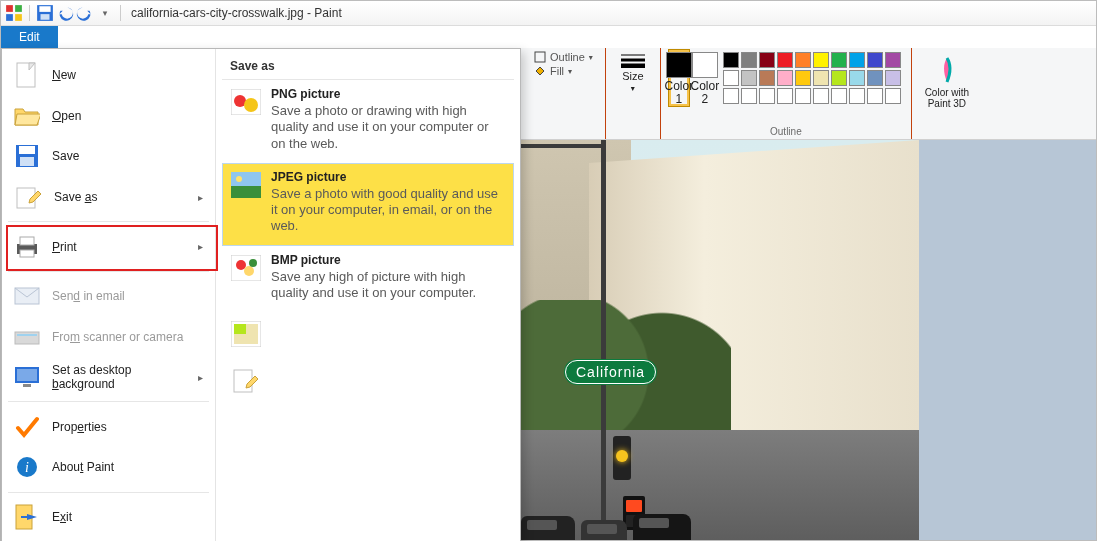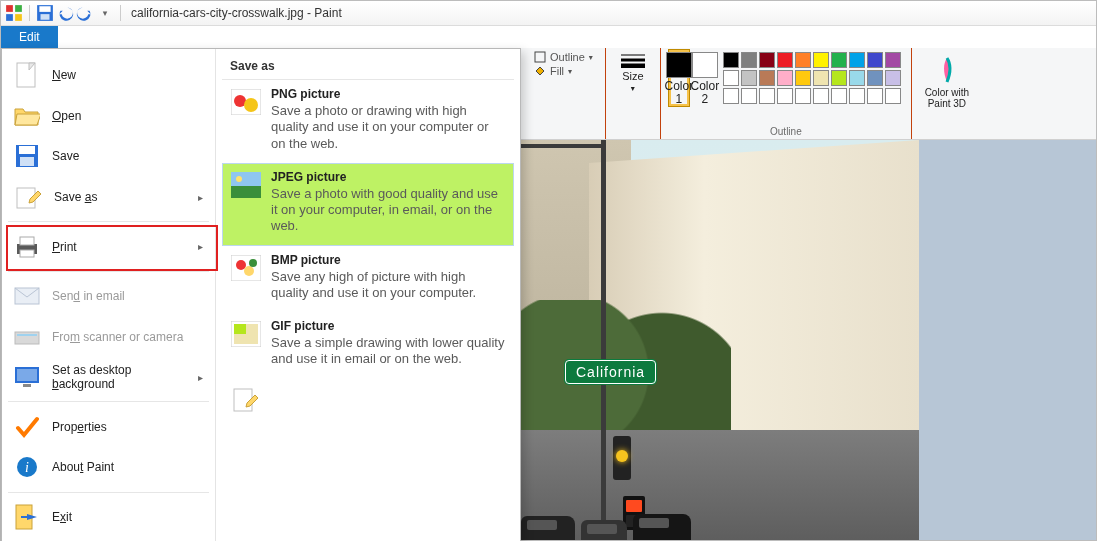--- a/index.html
+++ b/index.html
@@ -42,39 +42,39 @@
 .bld-r::after{content:"";position:absolute;left:0;right:0;bottom:-30px;height:70px;background:#7a2420}
 .bld-l{position:absolute;left:470px;top:0;bottom:120px;width:160px;background:linear-gradient(#cfc6b0,#b9b09a)}
 .road{position:absolute;left:0;right:0;bottom:0;height:110px;background:linear-gradient(#7d7d7d,#5e5e5e)}
 .pole{position:absolute;left:600px;top:0;width:5px;height:100%;background:#3b3b3b}
 .arm{position:absolute;left:408px;top:4px;width:197px;height:4px;background:#3b3b3b}
 .light{position:absolute;left:612px;bottom:60px;width:18px;height:44px;background:#222;border-radius:3px}
 .light::before{content:"";position:absolute;left:3px;top:14px;width:12px;height:12px;border-radius:50%;background:#f6c31e;box-shadow:0 0 6px #f6c31e}
 .pedlight{position:absolute;left:622px;bottom:10px;width:22px;height:34px;background:#111;border-radius:2px}
 .pedlight::before{content:"";position:absolute;left:3px;top:4px;width:16px;height:12px;background:#ff4a1f;border-radius:1px}
 .pedlight::after{content:"";position:absolute;left:3px;bottom:3px;width:16px;height:12px;background:#222;border-radius:1px}
-.sign{position:absolute;left:564px;top:220px;padding:3px 10px;background:#0d7a3e;color:#fff;font-family:Arial,sans-serif;font-size:14px;letter-spacing:1px;border:1px solid #fff;border-radius:4px;box-shadow:0 0 0 1px #0d7a3e}
+.sign{position:absolute;left:564px;top:220px;padding:3px 10px;background:#0d7a3e;color:#fff;font-family:Arial,sans-serif;font-size:14px;letter-spacing:1px;border:1px solid #fff;border-radius:12px;box-shadow:0 0 0 1px #0d7a3e}
 .trees{position:absolute;left:500px;bottom:60px;width:230px;height:180px;background:radial-gradient(circle at 30% 40%,#4d6b39 0 40%,transparent 41%),radial-gradient(circle at 70% 55%,#3f5a2d 0 45%,transparent 46%),radial-gradient(circle at 50% 70%,#567a3e 0 40%,transparent 41%)}
 .cars{position:absolute;left:520px;bottom:-4px;width:200px;height:54px}
 .car{position:absolute;bottom:0;width:54px;height:28px;background:#222;border-radius:6px 8px 3px 3px}
 .car::after{content:"";position:absolute;left:6px;top:4px;width:30px;height:10px;background:#555;border-radius:2px}
 
 .file-dd{position:absolute;left:0;top:0;width:518px;height:494px;background:#fff;border:1px solid #b8b8b8;box-shadow:3px 4px 10px rgba(0,0,0,.2);display:flex}
 .file-col{width:214px;border-right:1px solid #e4e4e4;padding:6px 0;box-sizing:border-box;display:flex;flex-direction:column}
 .file-item{display:flex;align-items:center;gap:12px;height:44px;padding:0 12px;font-size:12px;color:#222;position:relative}
 .file-item.disabled{color:#9a9a9a}
 .file-item .arrow{margin-left:auto;font-size:10px;color:#666}
 .file-item .ico{width:26px;height:26px;display:flex;align-items:center;justify-content:center}
 .file-item u{text-decoration:underline}
 .file-item.indent{padding-left:14px}
 .hl-red{position:absolute;left:4px;top:176px;width:208px;height:42px;border:2px solid #e02020;pointer-events:none}
 .saveas-col{flex:1;padding:6px 6px;box-sizing:border-box}
 .saveas-title{padding:4px 8px 6px;font-size:12px;color:#333;border-bottom:1px solid #e6e6e6;font-weight:600}
 .saveas-item{display:flex;gap:10px;padding:6px 8px 10px;border:1px solid transparent}
-.saveas-item.hover{background:#bef264;border-color:#bcd7ee}
+.saveas-item.hover{background:#fde047;border-color:#bcd7ee}
 .saveas-item .ico{width:30px;height:30px;flex:0 0 30px;display:flex;align-items:center;justify-content:center}
 .saveas-item .txt b{display:block;font-weight:600;margin-bottom:2px}
 .saveas-item .txt span{color:#5a5a5a;font-size:13px;line-height:1.25}
 </style>
 </head>
 <body>
 
 <div class="window">
 
   <div class="titlebar">
@@ -379,21 +379,20 @@
           <div class="txt"><b>BMP picture</b><span>Save any high of picture with high quality and use it on your computer.</span></div>
         </div>
         <div class="saveas-item">
           <span class="ico">
               <svg width="30" height="26">
                 <rect width="30" height="26" fill="#fff" stroke="#ccc"></rect>
                 <rect x="3" y="3" width="24" height="20" fill="#efe4b0"></rect>
                 <rect x="3" y="3" width="12" height="10" fill="#b5e61d"></rect>
               </svg>
             </span>
-          <div class="txt"><b>GIF picture</b><span>Save a simple drawing with lower quality and use it in email or on the web.</span></div>
         </div>
         <div class="saveas-item">
           <span class="ico">
               <svg width="30" height="28">
                 <rect x="3" y="2" width="18" height="22" fill="#fff" stroke="#bfbfbf"></rect>
                 <path d="M16 16l8-8 3 3-8 8-4 1z" fill="#ffd76b" stroke="#caa23a"></path>
               </svg>
             </span>
         </div>
       </div>

